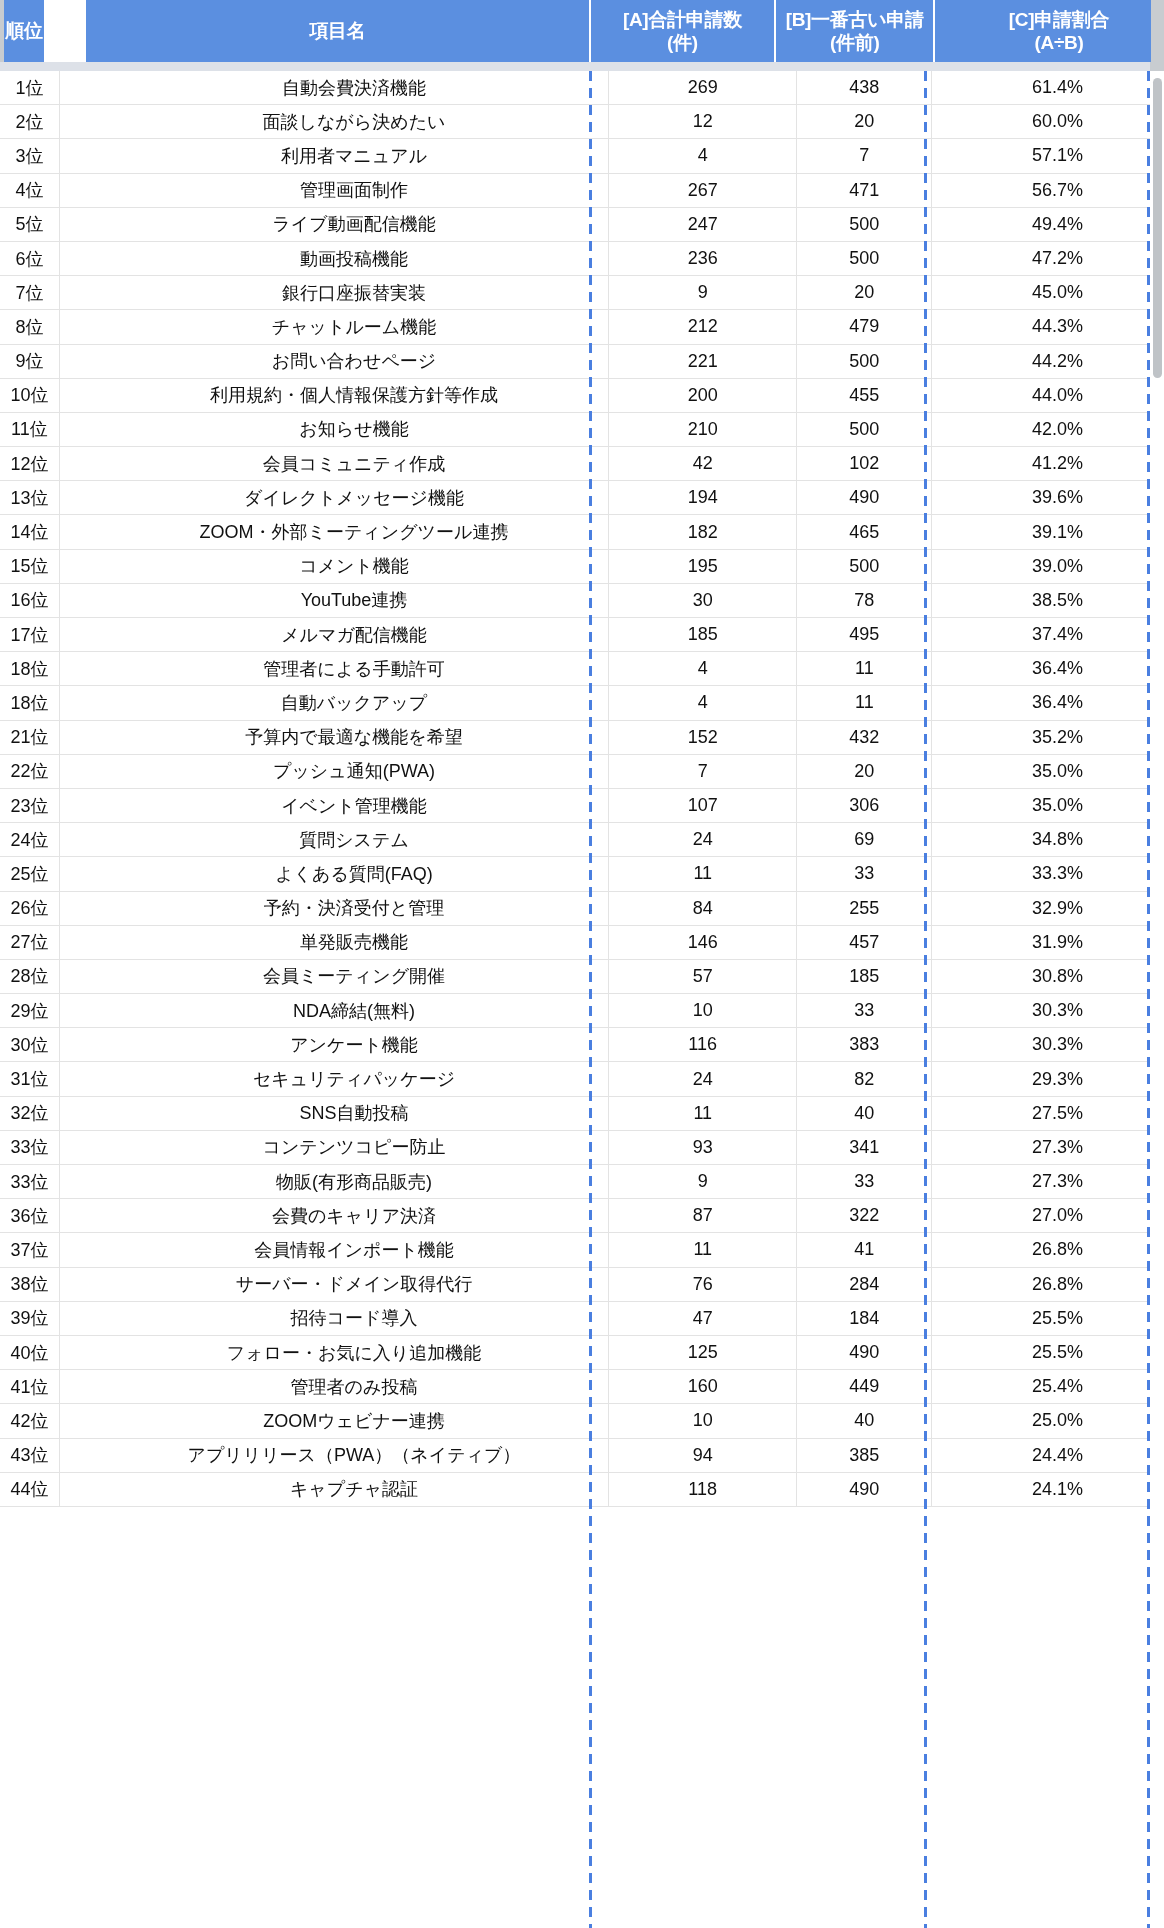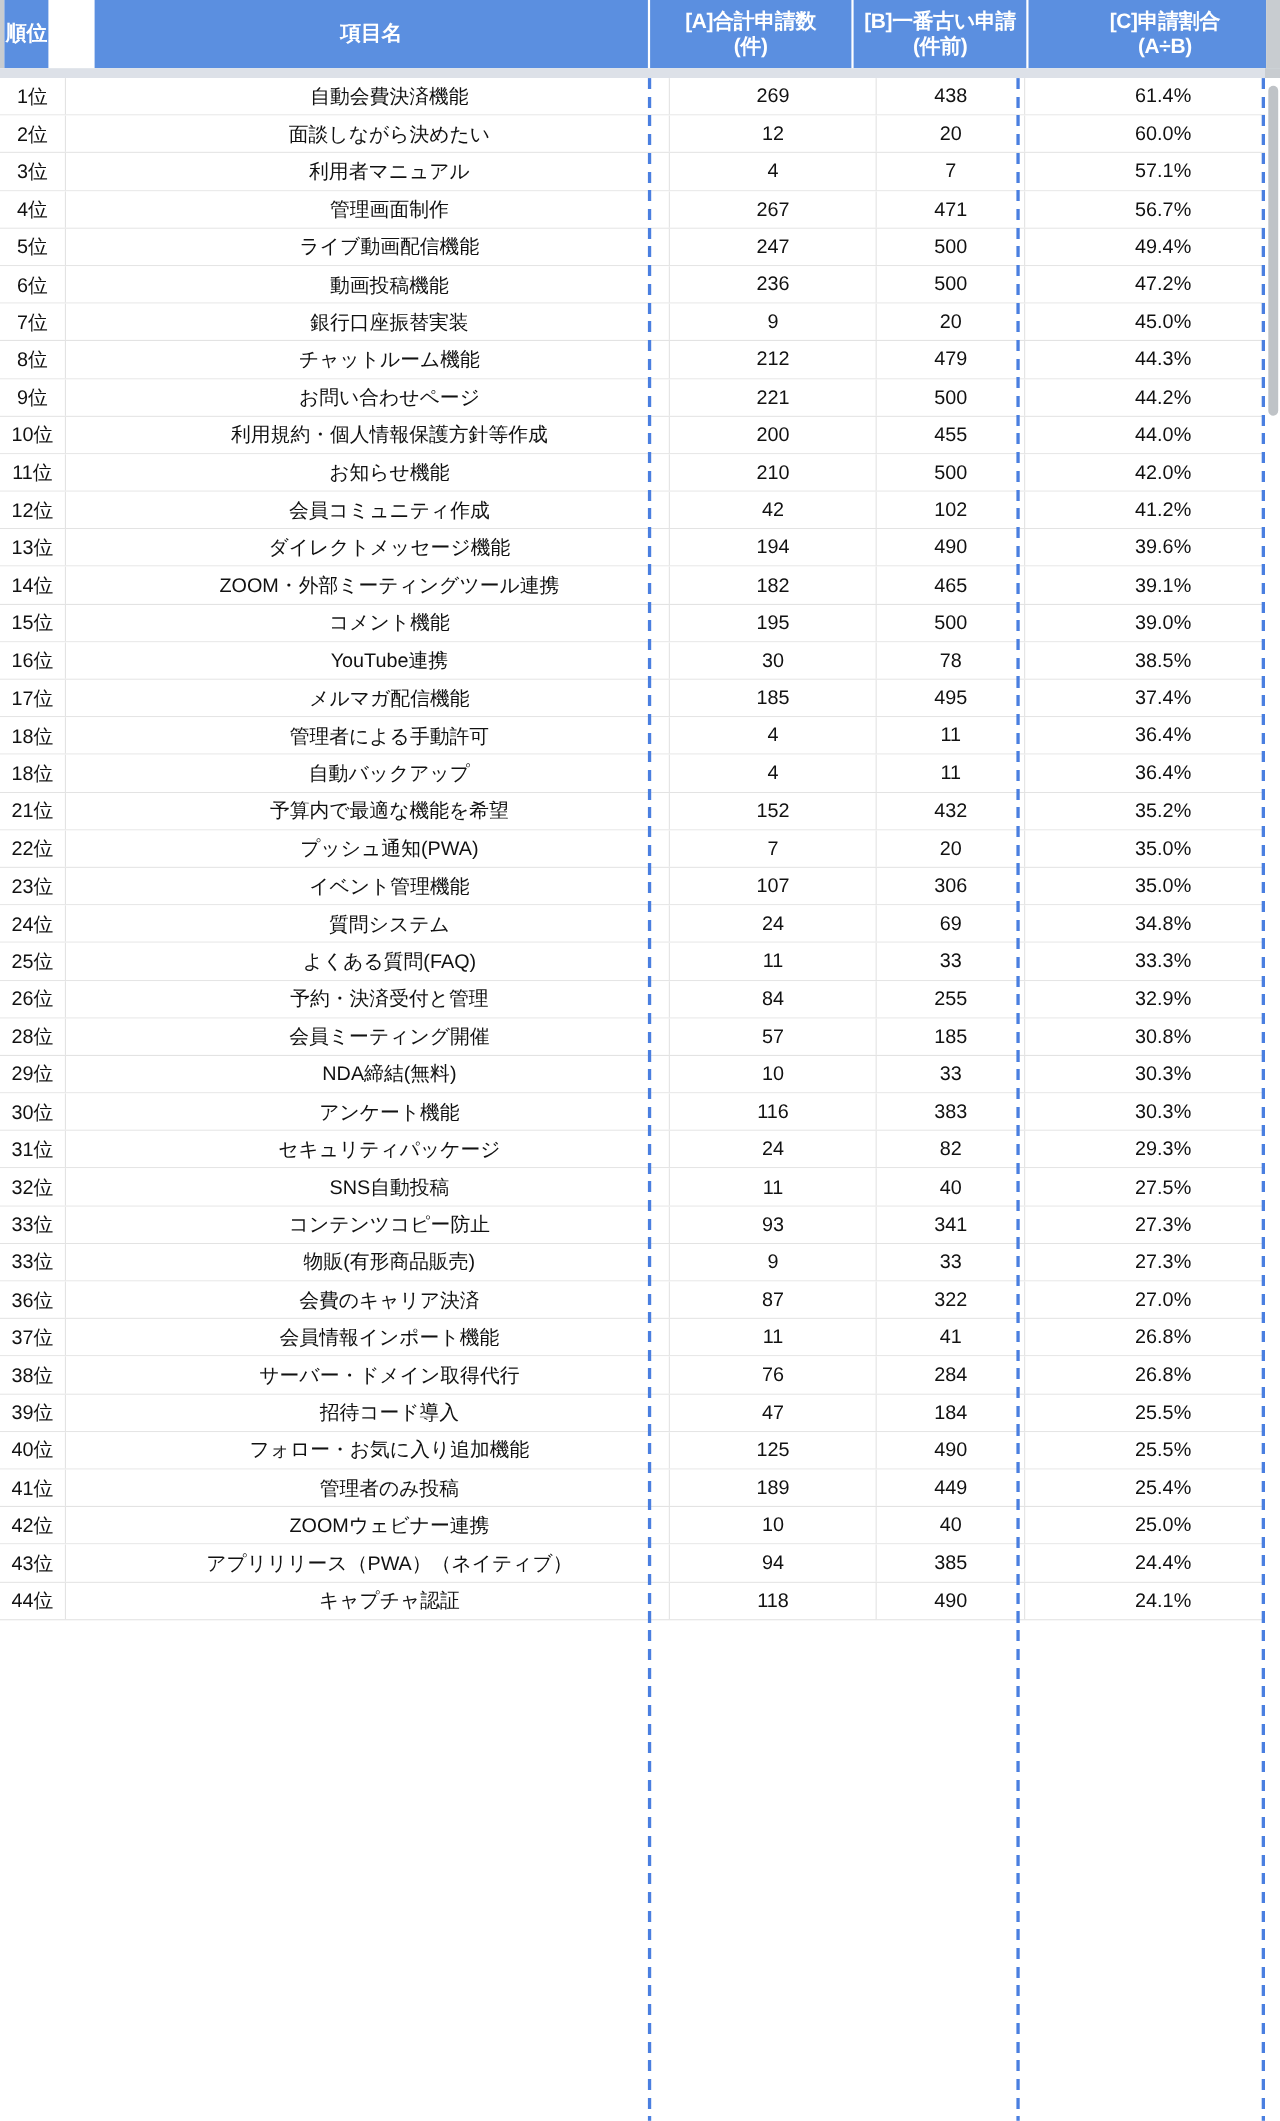--- a/index.html
+++ b/index.html
@@ -307,20 +307,28 @@
         </div>
         <div class="row">
           <div class="cell c-rank">26位</div>
           <div class="cell c-name">予約・決済受付と管理</div>
           <div class="cell c-a">84</div>
           <div class="cell c-b">255</div>
           <div class="cell c-c">32.9%</div>
           <div class="cell c-pad"></div>
         </div>
         <div class="row">
+          <div class="cell c-rank">27位</div>
+          <div class="cell c-name">単発販売機能</div>
+          <div class="cell c-a">146</div>
+          <div class="cell c-b">457</div>
+          <div class="cell c-c">31.9%</div>
+          <div class="cell c-pad"></div>
+        </div>
+        <div class="row">
           <div class="cell c-rank">28位</div>
           <div class="cell c-name">会員ミーティング開催</div>
           <div class="cell c-a">57</div>
           <div class="cell c-b">185</div>
           <div class="cell c-c">30.8%</div>
           <div class="cell c-pad"></div>
         </div>
         <div class="row">
           <div class="cell c-rank">29位</div>
           <div class="cell c-name">NDA締結(無料)</div>
@@ -405,21 +413,21 @@
           <div class="cell c-rank">40位</div>
           <div class="cell c-name">フォロー・お気に入り追加機能</div>
           <div class="cell c-a">125</div>
           <div class="cell c-b">490</div>
           <div class="cell c-c">25.5%</div>
           <div class="cell c-pad"></div>
         </div>
         <div class="row">
           <div class="cell c-rank">41位</div>
           <div class="cell c-name">管理者のみ投稿</div>
-          <div class="cell c-a">189</div>
+          <div class="cell c-a">160</div>
           <div class="cell c-b">449</div>
           <div class="cell c-c">25.4%</div>
           <div class="cell c-pad"></div>
         </div>
         <div class="row">
           <div class="cell c-rank">42位</div>
           <div class="cell c-name">ZOOMウェビナー連携</div>
           <div class="cell c-a">10</div>
           <div class="cell c-b">40</div>
           <div class="cell c-c">25.0%</div>

